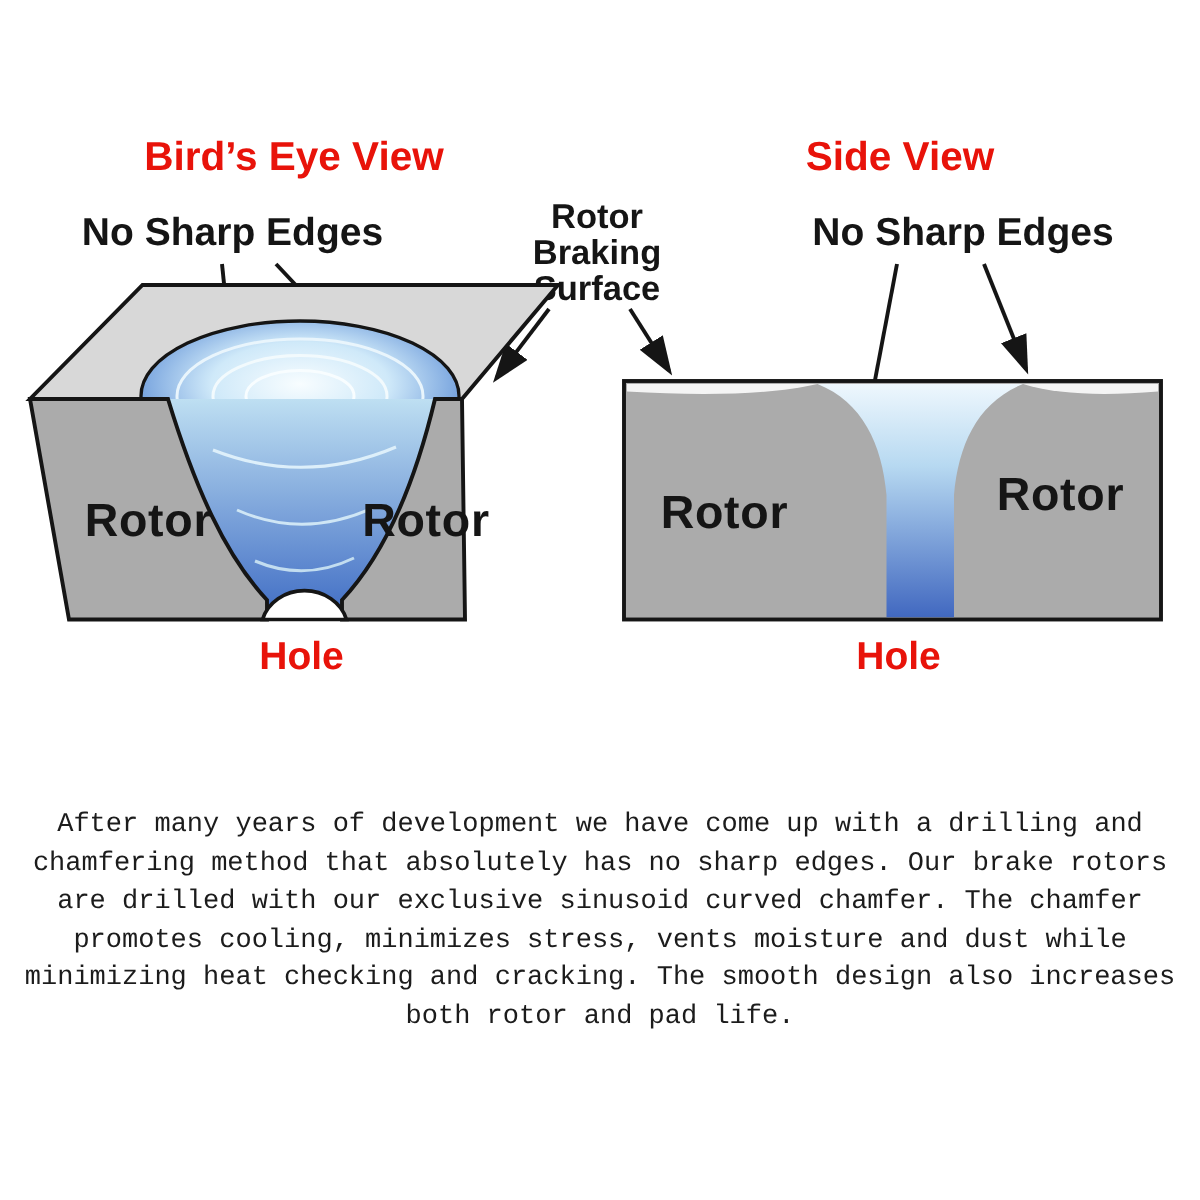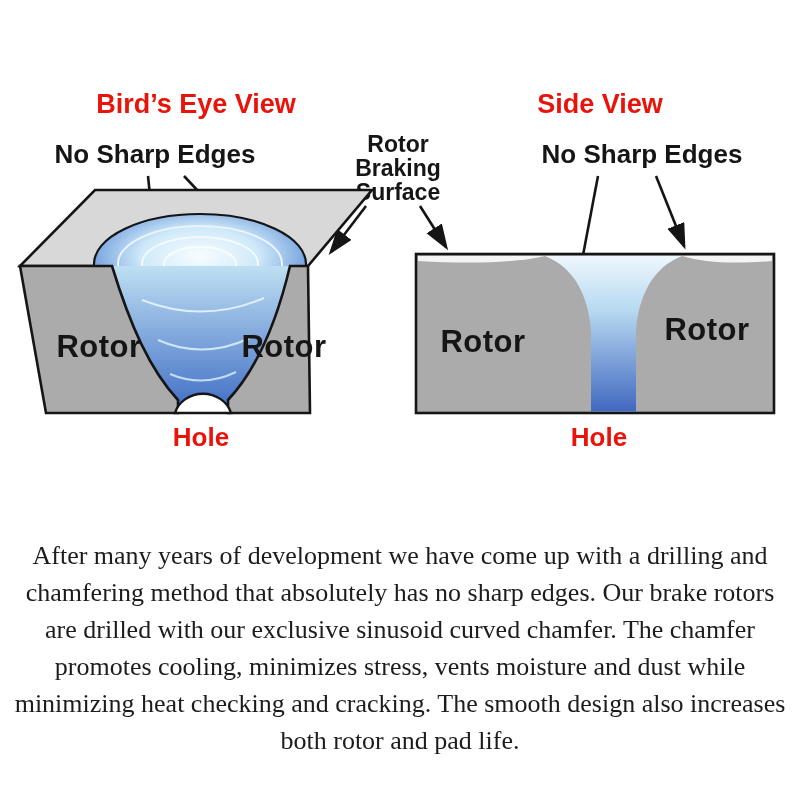--- a/index.html
+++ b/index.html
@@ -8,22 +8,22 @@
   svg{display:block;}
   svg text{font-family:"Liberation Sans",sans-serif;font-weight:bold;}
   .title-red{fill:#e8130a;font-size:27px;}
   .label-black{fill:#151515;font-size:26px;}
   .label-black-sm{fill:#151515;font-size:23px;}
   .rotor-label{fill:#151515;font-size:31px;letter-spacing:.5px;}
   .hole-label{fill:#e8130a;font-size:26px;}
   .arrow-line{stroke:#151515;stroke-width:2.6;fill:none;}
   .paragraph{
     width:772px;margin:58px auto 16px auto;
-    font-family:Liberation Serif, serif;
-    font-size:26px;line-height:1.42;text-align:center;color:#1c1c1c;
+    font-family:Liberation Mono, monospace;
+    font-size:18px;line-height:1.42;text-align:center;color:#1c1c1c;
   }
 </style>
 </head>
 <body>
 
 <div class="diagram-wrap">
 <svg width="800" height="480" viewBox="0 0 800 480">
   <defs>
     <marker id="ah" markerWidth="11" markerHeight="9" refX="8.5" refY="3.5" orient="auto">
       <path d="M0,0 L10,3.5 L0,7 Z" fill="#151515"></path>

